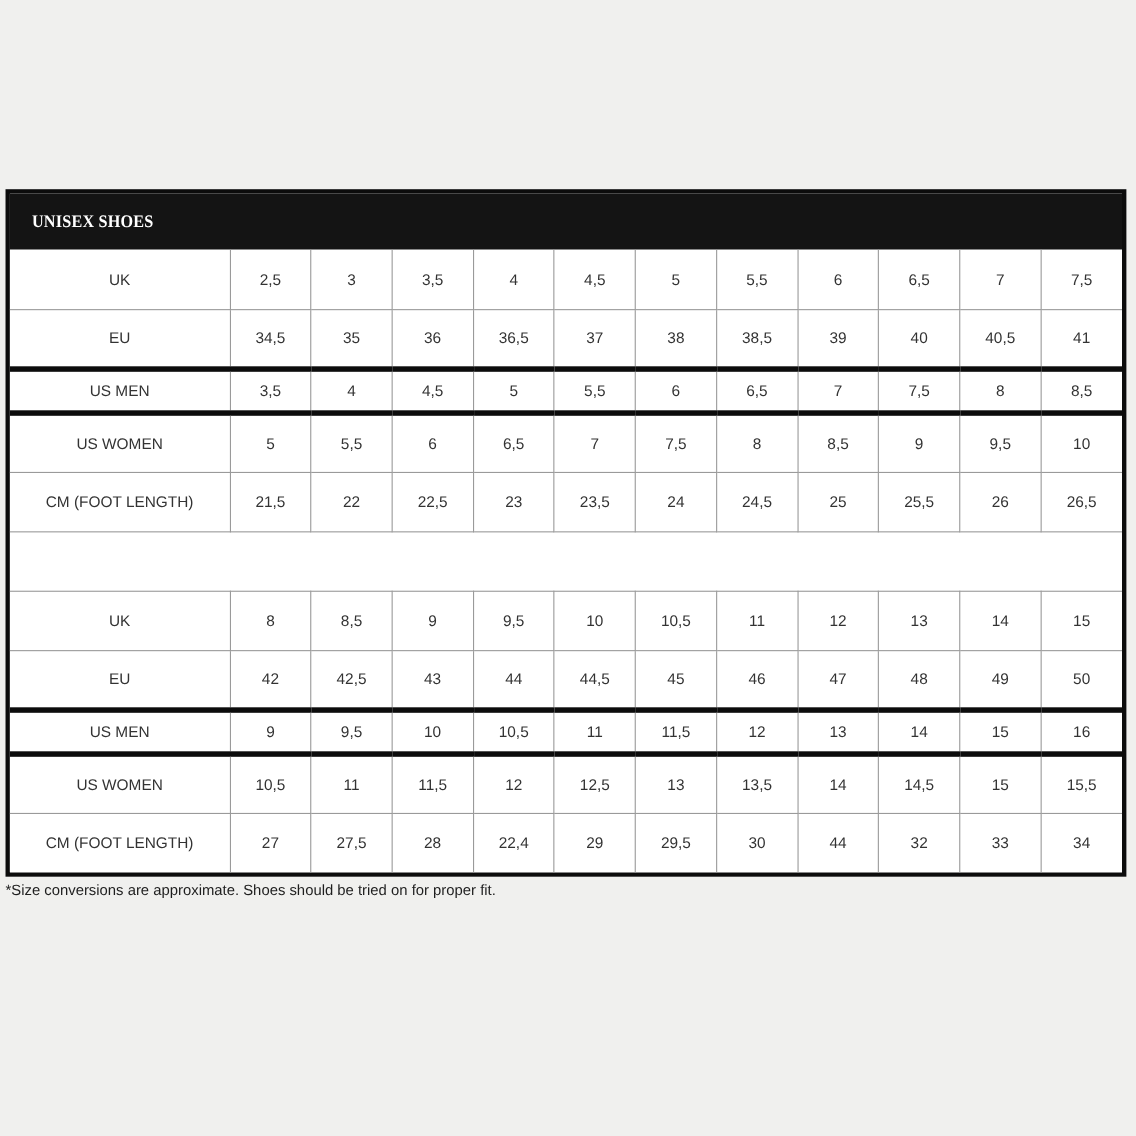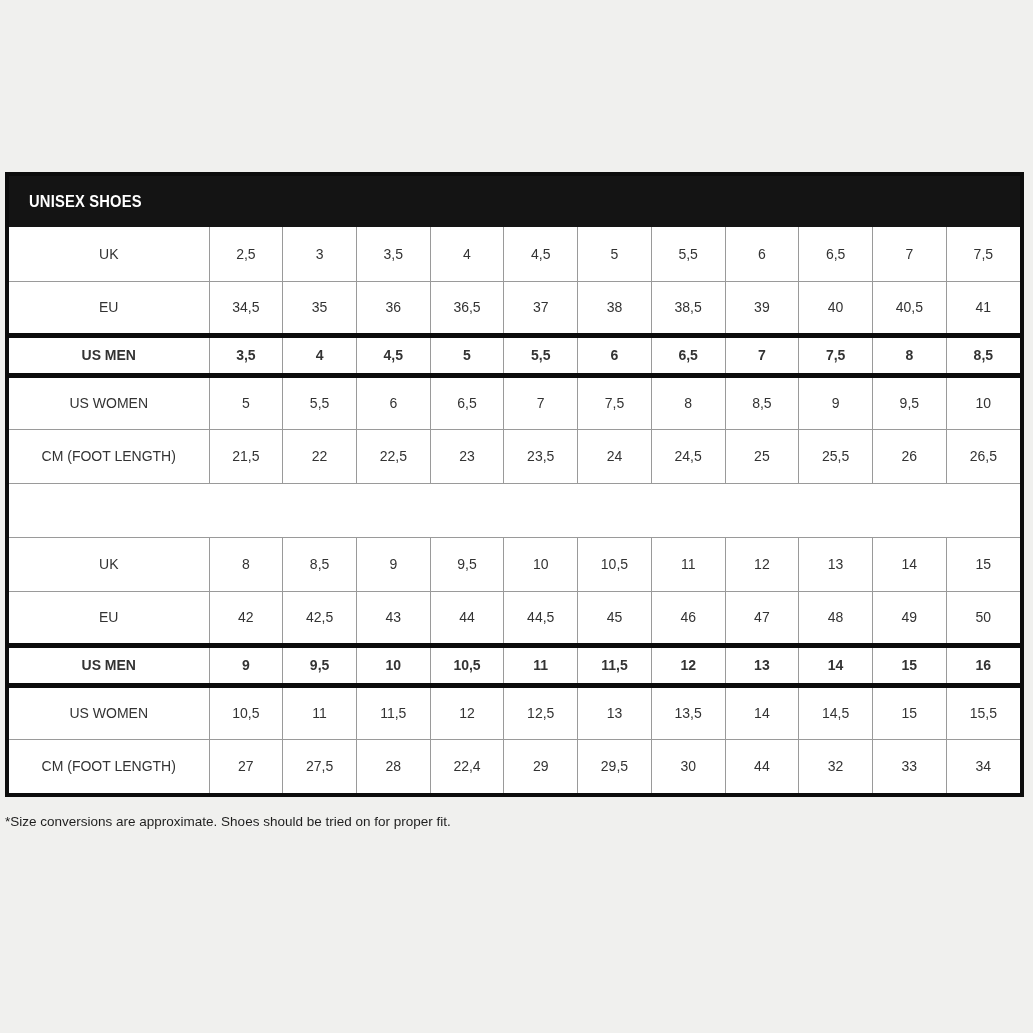--- a/index.html
+++ b/index.html
@@ -24,20 +24,21 @@
     border: 4px solid var(--thick, #0c0c0c);
     background: var(--table-bg, #ffffff);
   }
 
   .chart-header {
     background: var(--header-bg, #141414);
     height: 51px;
     display: flex;
     align-items: center;
     padding-left: 20px;
+    font-family: Liberation Serif, serif;
   }
 
   .chart-title {
     color: var(--header-text, #ffffff);
     font-size: 16px;
     font-weight: 700;
     letter-spacing: 0.2px;
     display: inline-block;
     transform: scaleX(0.92);
     transform-origin: left center;
@@ -64,31 +65,30 @@
 
   .size-table td:first-child  { border-left: none; }
   .size-table td:last-child   { border-right: none; }
   .size-table tr:first-child td { border-top: none; }
   .size-table tr:last-child td  { border-bottom: none; }
 
   .size-table tr.emphasis td {
     border-top: 5px solid var(--thick, #0c0c0c);
     border-bottom: 5px solid var(--thick, #0c0c0c);
     height: 40px;
-    font-weight: bold;
   }
 
   .size-table tr.gap td {
     border-left: none;
     border-right: none;
     height: 54px;
   }
 
   .footnote {
-    margin-top: 17px;
+    margin-top: 5px;
     font-size: 13.5px;
     color: #1e1e1e;
   }
 </style>
 </head>
 <body>
 
 <div class="page">
 
   <div class="size-chart">

